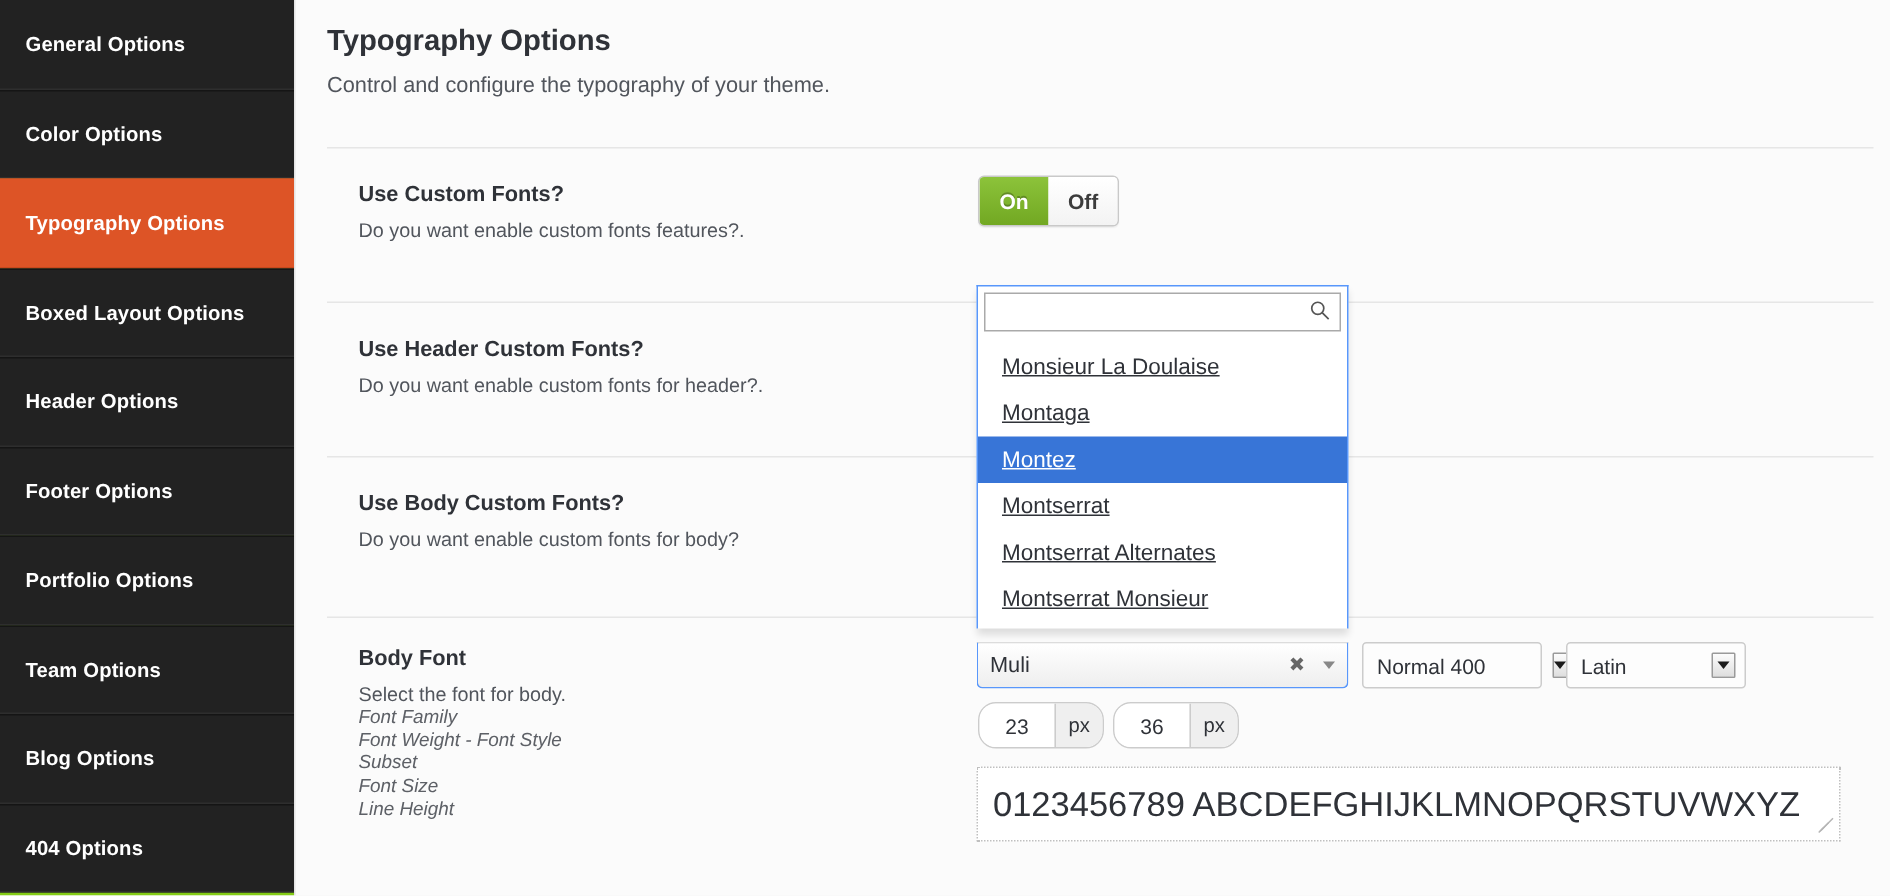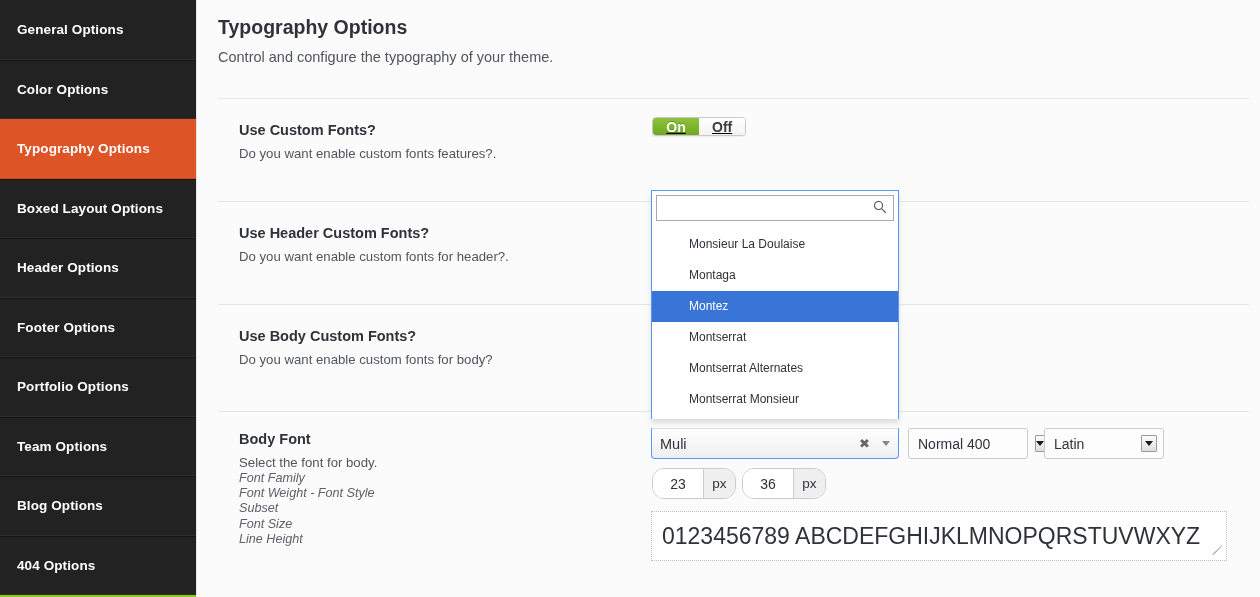--- a/index.html
+++ b/index.html
@@ -102,23 +102,22 @@
 
   
   .toggle {
     position: absolute;
     display: inline-flex;
     border: 1px solid #c9c9c9;
     border-radius: 4px;
     overflow: hidden;
     background: #fff;
     box-shadow: 0 1px 1px rgba(0,0,0,.06);
-    height: 19px;
+    height: 34px;
     cursor: pointer;
-    text-decoration: underline;
   }
   .toggle .seg {
     display: flex; align-items: center; justify-content: center;
     font-size: 14px; font-weight: bold;
     padding: 0 13px;
     height: 100%;
   }
   .toggle .seg.on {
     background: linear-gradient(#8cc33a, #72a822);
     color: #ffffff;
@@ -156,26 +155,27 @@
     background: #fff;
   }
   #dd-search-icon {
     position: absolute;
     right: 11px; top: 9px;
     width: 14px; height: 14px;
     pointer-events: none;
   }
   #dd-list { list-style: none; margin: 0; padding: 4px 0 4px 0; }
   #dd-list li {
-    padding: 5px 7px 5px 37px;
-    font-size: 12px;
+    padding: 5px 7px 5px 16px;
+    font-size: 15px;
     color: #2f3238;
     line-height: 21px;
     cursor: pointer;
     white-space: nowrap;
+    text-decoration: underline;
   }
   #dd-list li.highlighted {
     background: #3875d7;
     color: #ffffff;
   }
 
   
   #font-choice {
     position: absolute;
     left: 651px;

